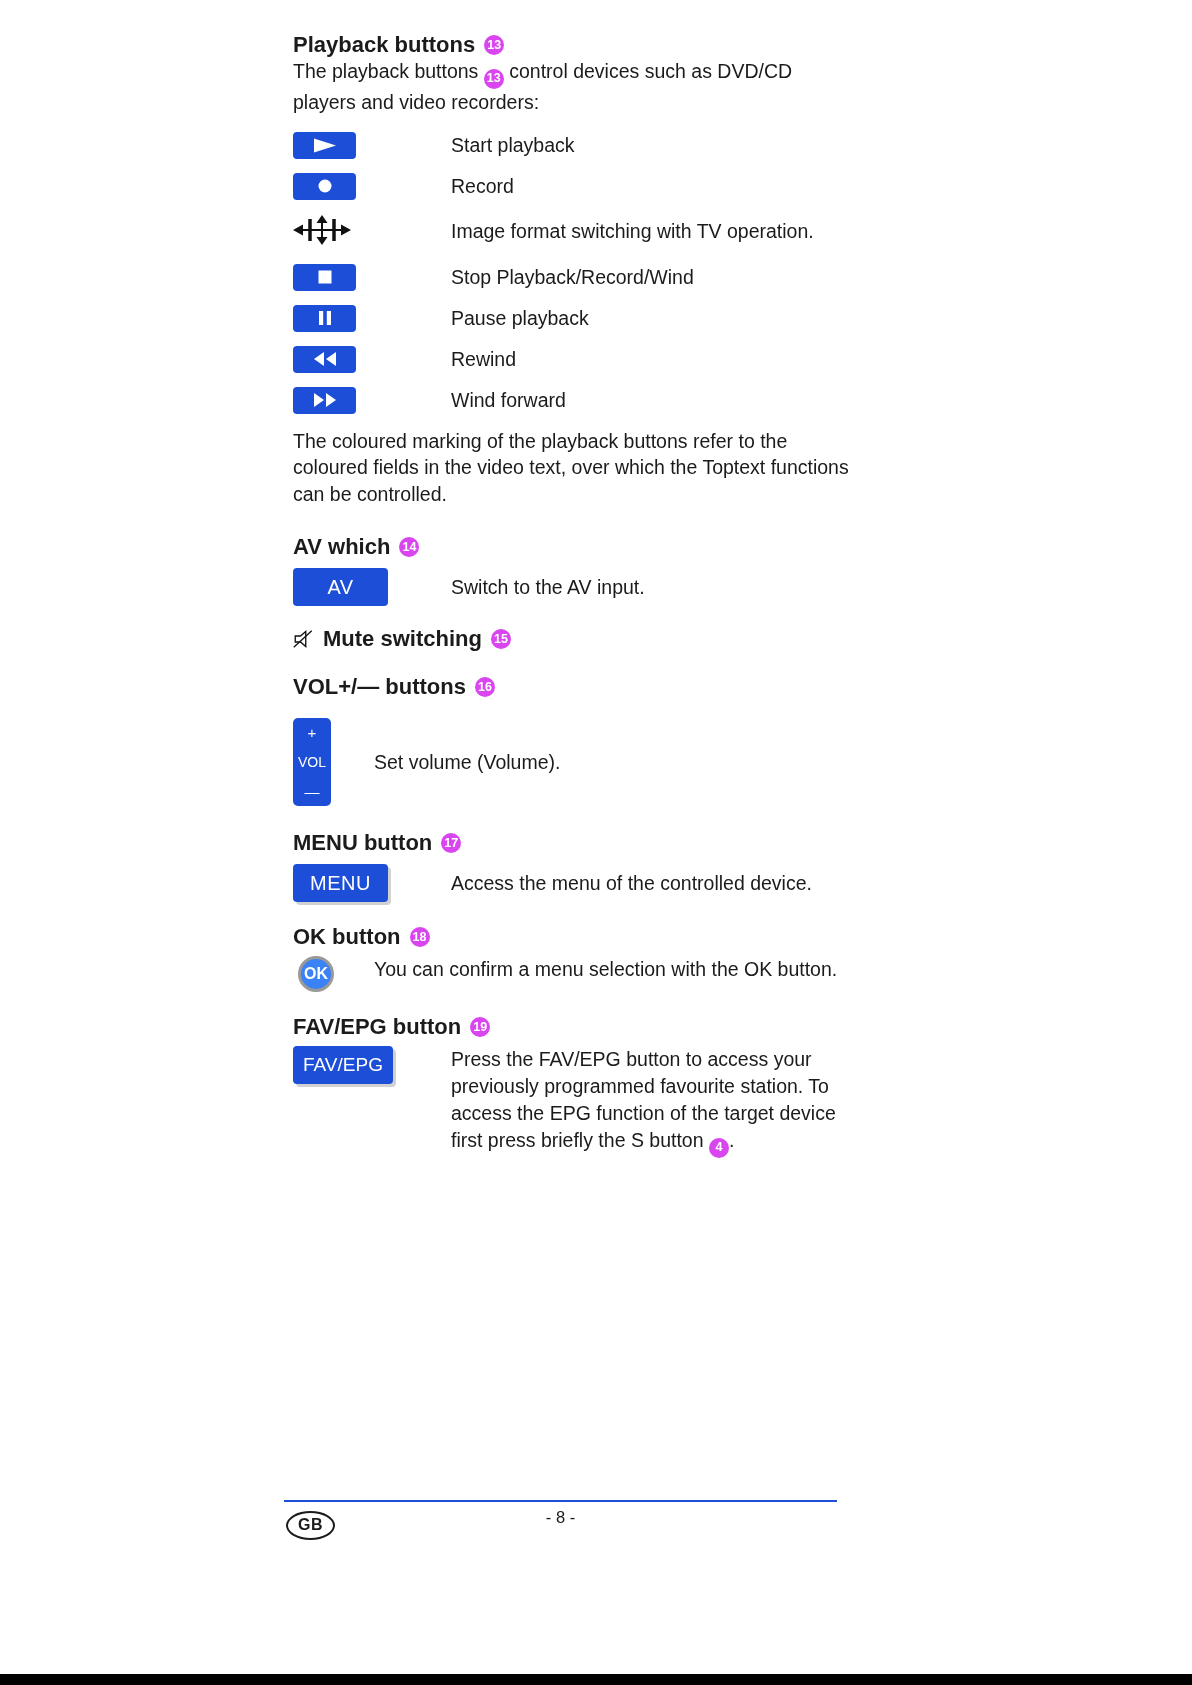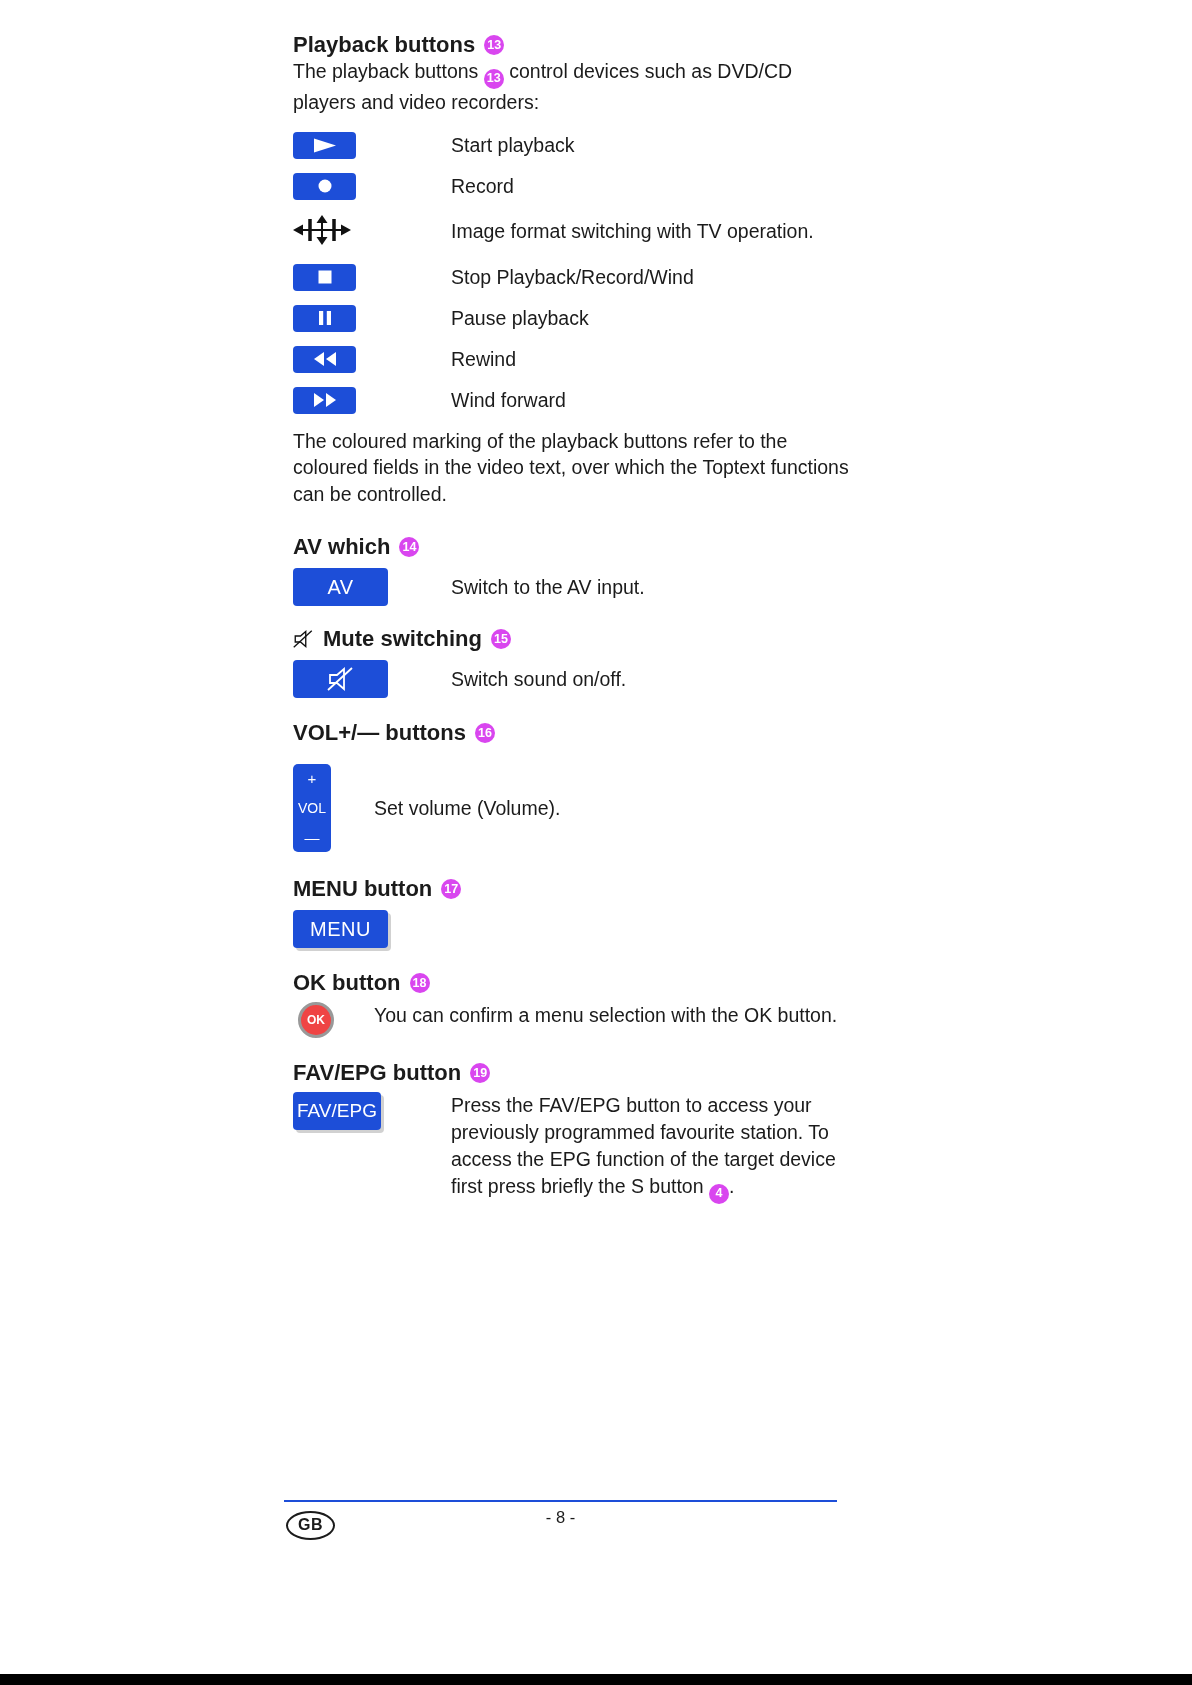--- a/index.html
+++ b/index.html
@@ -5,21 +5,21 @@
   html,body{margin:0;padding:0;background:#e8e8e8;}
   .page{position:relative;width:1192px;height:1685px;background:#ffffff;font-family:"Liberation Sans",sans-serif;color:#1b1b1b;overflow:hidden;margin:0 auto;}
   .content{position:absolute;left:293px;top:32px;width:560px;}
   .heading{display:flex;align-items:center;gap:9px;margin:0;font-size:22px;font-weight:bold;}
   .heading .mute-glyph{display:inline-flex;align-items:center;}
   .body{font-size:19.5px;line-height:1.38;margin:0;}
   .badge{display:inline-flex;align-items:center;justify-content:center;width:20px;height:20px;border-radius:50%;background:#d946ef;color:#fff;font-size:12.5px;font-weight:bold;vertical-align:-4px;flex:0 0 auto;}
   .key{background:#1d4ed8;color:#fff;display:flex;align-items:center;justify-content:center;border-radius:4px;box-sizing:border-box;}
   .key-small{width:63px;height:27px;}
   .key-wide{width:95px;height:38px;font-size:20px;letter-spacing:0.5px;}
-  .key-fav{width:88px;height:38px;font-size:19px;}
+  .key-fav{width:100px;height:38px;font-size:19px;}
   .shadow{box-shadow:3px 3px 0 rgba(0,0,0,0.18);}
   .intro{margin:0 0 16px;}
   .outro{margin-top:4px;}
   .prow{display:flex;align-items:center;margin-bottom:14px;}
   .prow .slot{flex:0 0 63px;display:flex;align-items:center;}
   .prow .desc{margin-left:95px;}
   .section-av{margin-top:26px;}
   .section-mute{margin-top:20px;}
   .section-vol{margin-top:22px;}
   .section-menu{margin-top:24px;}
@@ -31,21 +31,21 @@
   .vrow{display:flex;align-items:center;margin-top:18px;}
   .vrow .slot{flex:0 0 38px;display:flex;}
   .vrow .desc{margin-left:43px;flex:1;}
   .vol-key{width:38px;height:88px;border-radius:5px;flex-direction:column;justify-content:space-between;padding:7px 0;font-size:15px;}
   .vol-key .vol-plus{font-size:15px;line-height:1;}
   .vol-key .vol-label{font-size:14px;line-height:1;}
   .vol-key .vol-minus{font-size:15px;line-height:1;}
   .orow{display:flex;align-items:flex-start;margin-top:6px;padding-left:5px;}
   .orow .slot{flex:0 0 38px;display:flex;}
   .orow .desc{margin-left:38px;flex:1;}
-  .ok-key{width:36px;height:36px;border-radius:50%;background:#ef4444;border:3px solid #999999;color:#fff;display:flex;align-items:center;justify-content:center;font-size:12px;font-weight:bold;box-sizing:border-box;}
+  .ok-key{width:36px;height:36px;border-radius:50%;background:#3b82f6;border:3px solid #999999;color:#fff;display:flex;align-items:center;justify-content:center;font-size:16px;font-weight:bold;box-sizing:border-box;}
   .frow{display:flex;align-items:flex-start;margin-top:6px;}
   .frow .slot{flex:0 0 100px;display:flex;}
   .frow .desc{margin-left:58px;flex:1;}
   .menu-row{align-items:flex-start;}
   .menu-row .desc{padding-top:6px;}
   .footer{position:absolute;left:284px;top:1500px;width:553px;border-top:2px solid #1d4ed8;}
   .gb-badge{position:absolute;left:2px;top:9px;border:2.5px solid #1b1b1b;border-radius:50%;padding:3px 10px 4px;font-size:16px;font-weight:bold;letter-spacing:0.5px;}
   .page-num{position:absolute;left:0;width:100%;top:6px;text-align:center;font-size:16.5px;}
   .bottom-bar{position:absolute;left:0;top:1674px;width:100%;height:11px;background:#000;}
 </style>
@@ -173,31 +173,20 @@
       <h2 class="heading">
         <span class="mute-glyph">
           <svg width="21" height="20" viewBox="0 0 28 26">
             <path d="M3 9 H10 L17 3 V23 L10 17 H3 Z" fill="none" stroke="#111" stroke-width="1.8"></path>
             <line x1="1" y1="24" x2="25" y2="2" stroke="#111" stroke-width="1.8"></line>
           </svg>
         </span>
         <span>Mute switching</span>
         <span class="badge">15</span>
       </h2>
-      <div class="brow">
-        <span class="slot">
-          <span class="key key-wide">
-            <svg width="28" height="26" viewBox="0 0 28 26">
-              <path d="M3 9 H10 L17 3 V23 L10 17 H3 Z" fill="none" stroke="#ffffff" stroke-width="1.8"></path>
-              <line x1="1" y1="24" x2="25" y2="2" stroke="#ffffff" stroke-width="1.8"></line>
-            </svg>
-          </span>
-        </span>
-        <span class="body desc">Switch sound on/off.</span>
-      </div>
     </section>
 
     <section class="section-vol">
       <h2 class="heading">
         <span>VOL+/— buttons</span>
         <span class="badge">16</span>
       </h2>
       <div class="vrow">
         <span class="slot">
           <span class="key vol-key">
@@ -212,20 +201,21 @@
 
     <section class="section-menu">
       <h2 class="heading">
         <span>MENU button</span>
         <span class="badge">17</span>
       </h2>
       <div class="brow menu-row">
         <span class="slot">
           <span class="key key-wide shadow">MENU</span>
         </span>
+        <span class="body desc">Access the menu of the controlled device.</span>
       </div>
     </section>
 
     <section class="section-ok">
       <h2 class="heading">
         <span>OK button</span>
         <span class="badge">18</span>
       </h2>
       <div class="orow">
         <span class="slot">

